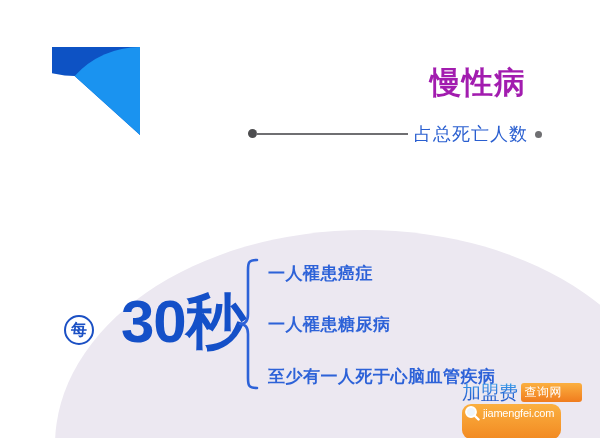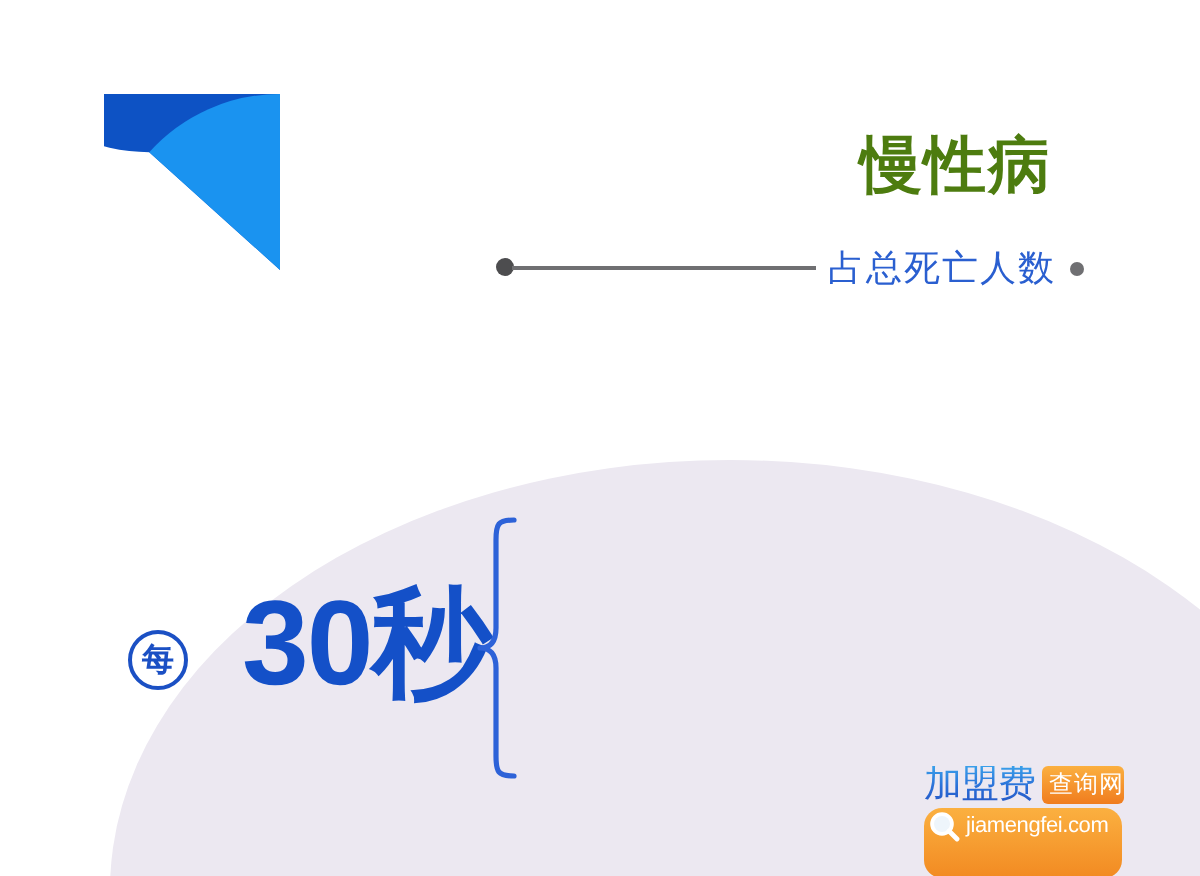--- a/index.html
+++ b/index.html
@@ -87,21 +87,21 @@
   
   .headline {
     position: absolute;
     left: 408px;
     top: 66px;
     width: 140px;
     text-align: center;
     z-index: 3;
   }
   .headline-title {
-    color: #4d7c0f;
+    color: #a21caf;
     font-size: 31px;
     font-weight: bold;
     letter-spacing: 1px;
     line-height: 1.1;
     white-space: nowrap;
   }
   .headline-sub-row {
     position: absolute;
     left: 414px;
     top: 122px;
@@ -212,21 +212,21 @@
     -webkit-background-clip: text;
     background-clip: text;
     color: transparent;
     letter-spacing: -0.5px;
   }
   .wm-tag {
     background: linear-gradient(180deg, #fbb040 0%, #f07c1e 100%);
     color: #ffffff;
     font-size: 12px;
     line-height: 1;
-    padding: 3px 0 4px 4px;
+    padding: 3px 20px 4px 4px;
     border-radius: 3px;
     letter-spacing: 0.5px;
   }
   .wm-bottom {
     margin-top: 2px;
     display: flex;
     align-items: center;
     gap: 3px;
     background: linear-gradient(180deg, #fbb040 0%, #f28a22 100%);
     border-radius: 9px;
@@ -272,20 +272,25 @@
 
   <div class="every-block">
     <div class="every-badge">每</div>
     <div class="every-number">30秒</div>
   </div>
 
   <svg class="brace" viewBox="0 0 22 132">
     <path d="M 19 2 C 11 2 10 4 10 12 L 10 56 C 10 63 7 66 2 66 C 7 66 10 69 10 76 L 10 120 C 10 128 11 130 19 130" fill="none" stroke="#2d62d8" stroke-width="2.6" stroke-linecap="round" stroke-linejoin="round"></path>
   </svg>
 
+  <div class="items">
+    <div class="item item-0">一人罹患癌症</div>
+    <div class="item item-1">一人罹患糖尿病</div>
+    <div class="item item-2">至少有一人死于心脑血管疾病</div>
+  </div>
 
   <div class="watermark">
     <div class="wm-top">
       <span class="wm-brand">加盟费</span>
       <span class="wm-tag">查询网</span>
     </div>
     <div class="wm-bottom">
       <svg width="16" height="16" viewBox="0 0 16 16">
         <circle cx="7" cy="7" r="5.2" fill="#ffffff" stroke="#ffffff" stroke-width="1.4"></circle>
         <circle cx="7" cy="7" r="4" fill="#eef5fb"></circle>

